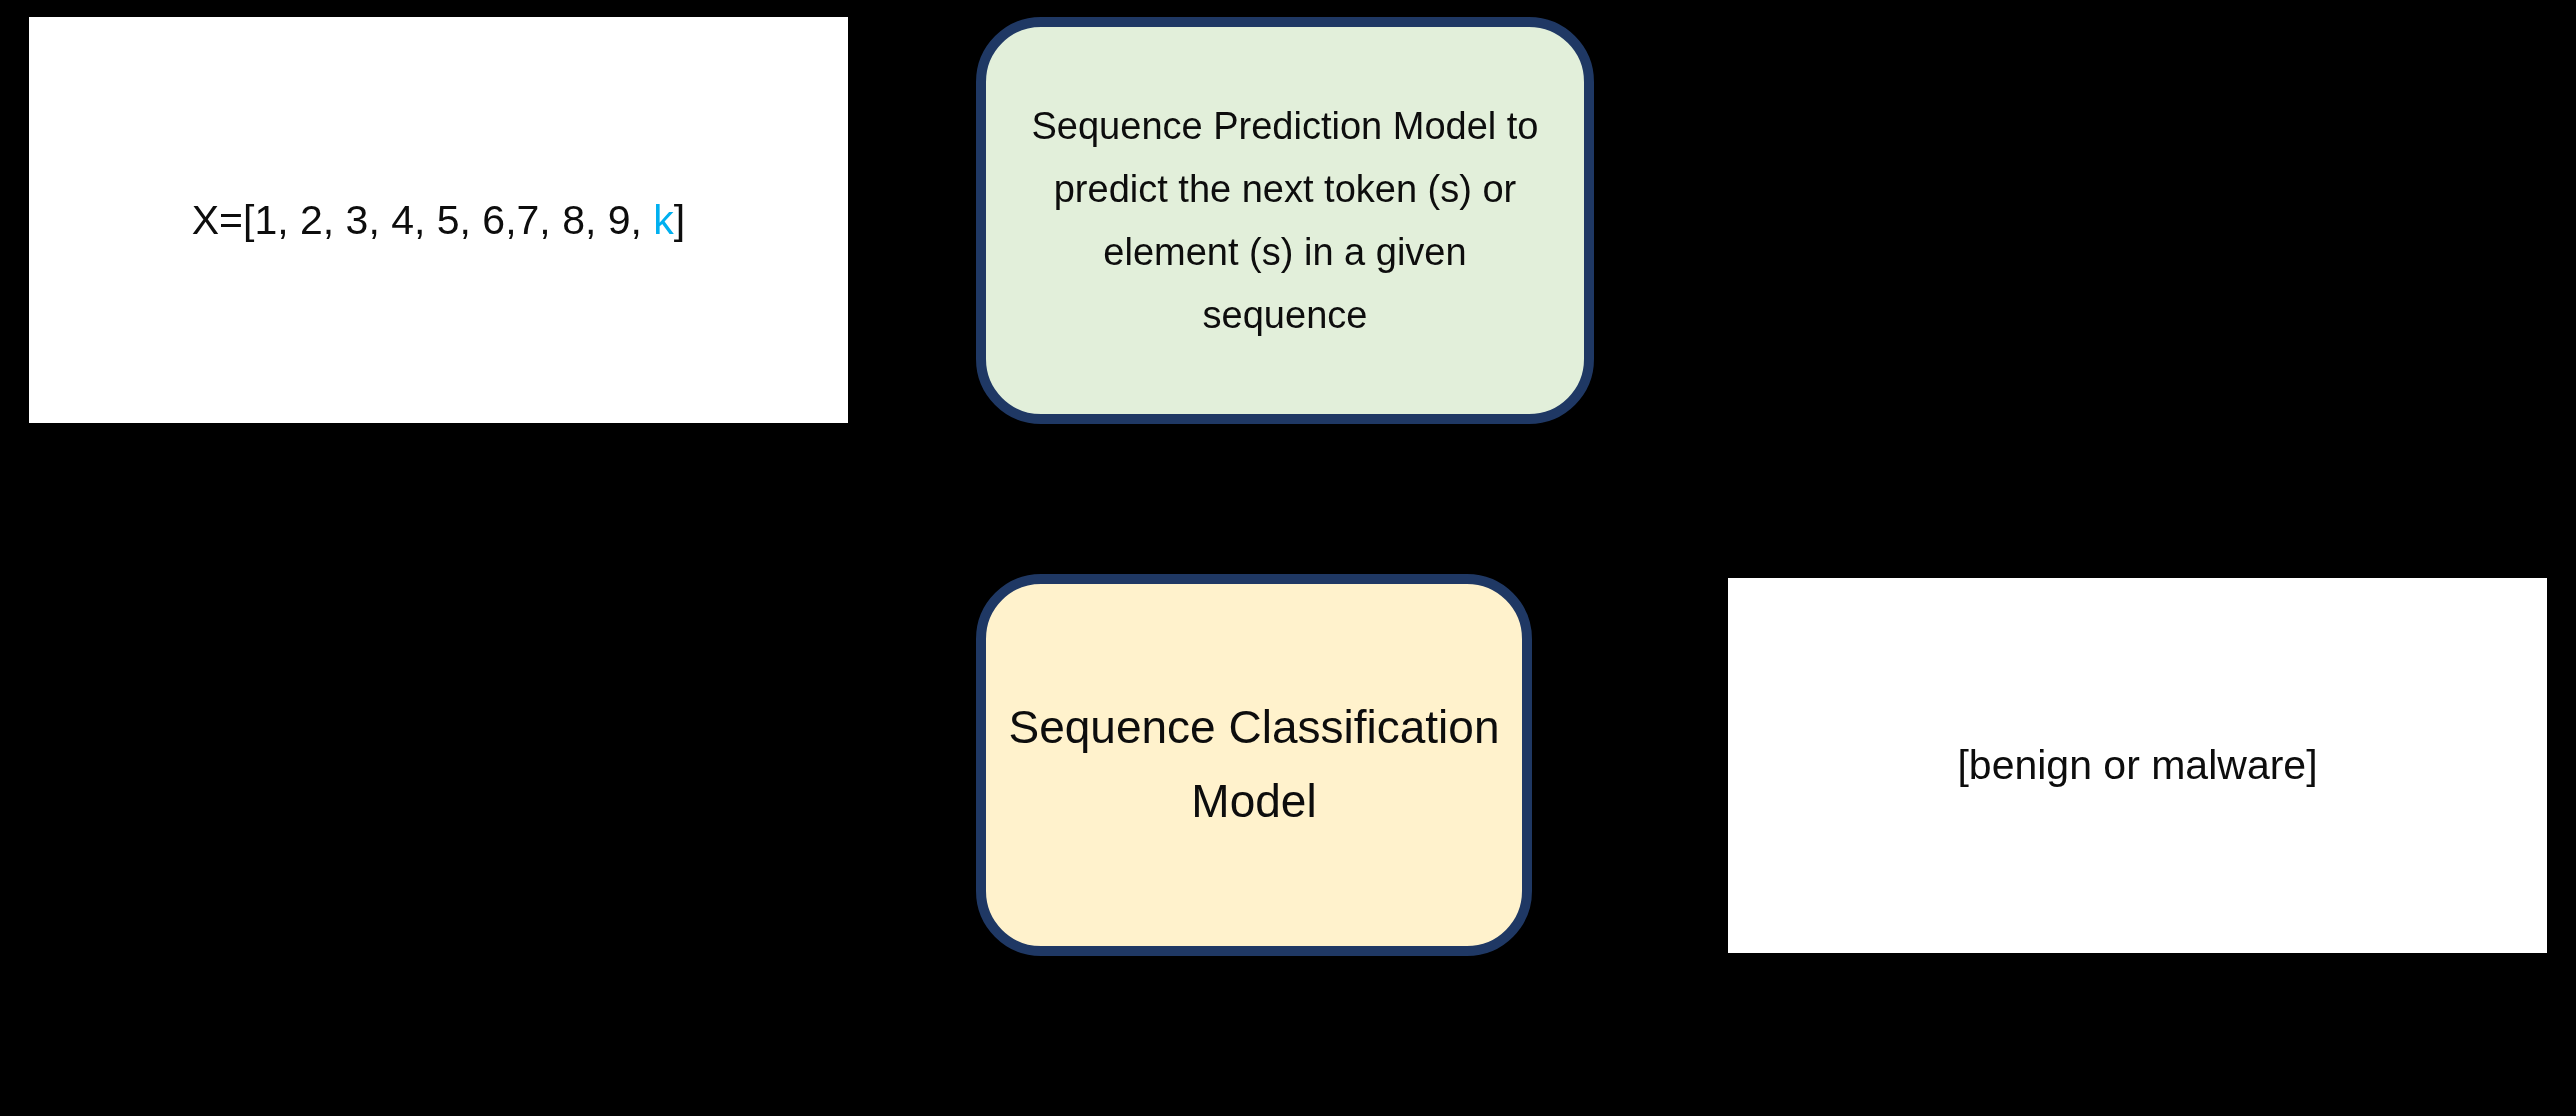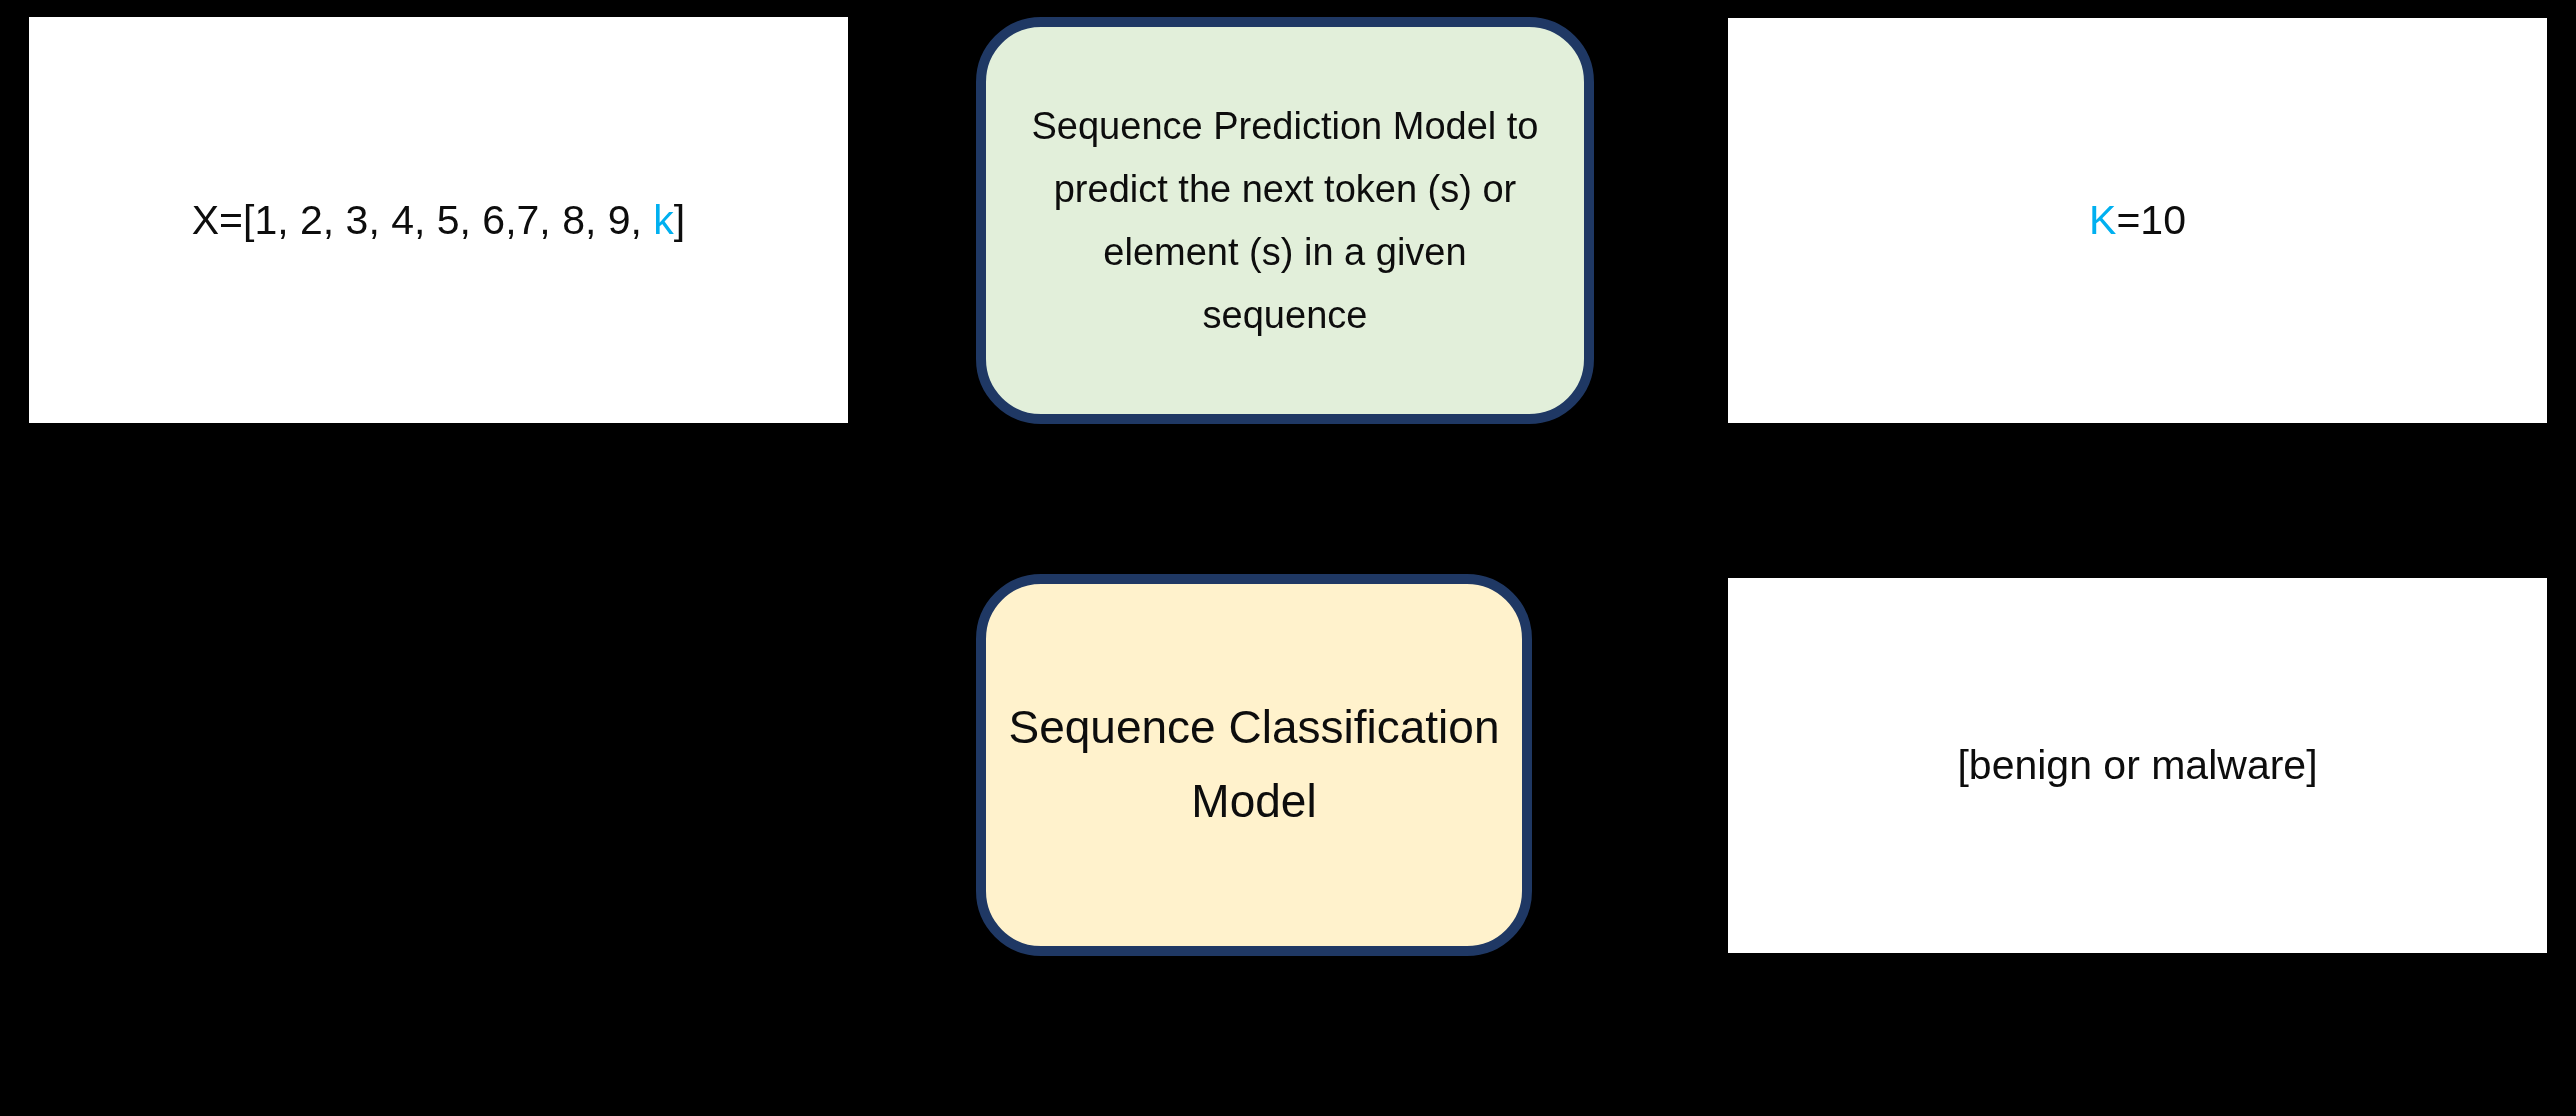--- a/index.html
+++ b/index.html
@@ -72,23 +72,20 @@
     <div><span>X=[1, 2, 3, 4, 5, 6,7, 8, 9, </span><span class="accent-blue">k</span><span>]</span></div>
   </div>
 
   <div class="box rounded-box green-box pos-pred-model">
     <div class="multiline">Sequence Prediction Model to
 predict the next token (s) or
 element (s) in a given
 sequence</div>
   </div>
 
-  <div class="box white-box pos-pred-output">
-    <div><span class="accent-blue">K</span><span>=10</span></div>
-  </div>
 
 
   <div class="box rounded-box gold-box pos-cls-model">
     <div class="multiline">Sequence Classification
 Model</div>
   </div>
 
   <div class="box white-box pos-cls-output">
     <div>[benign or malware]</div>
   </div>

